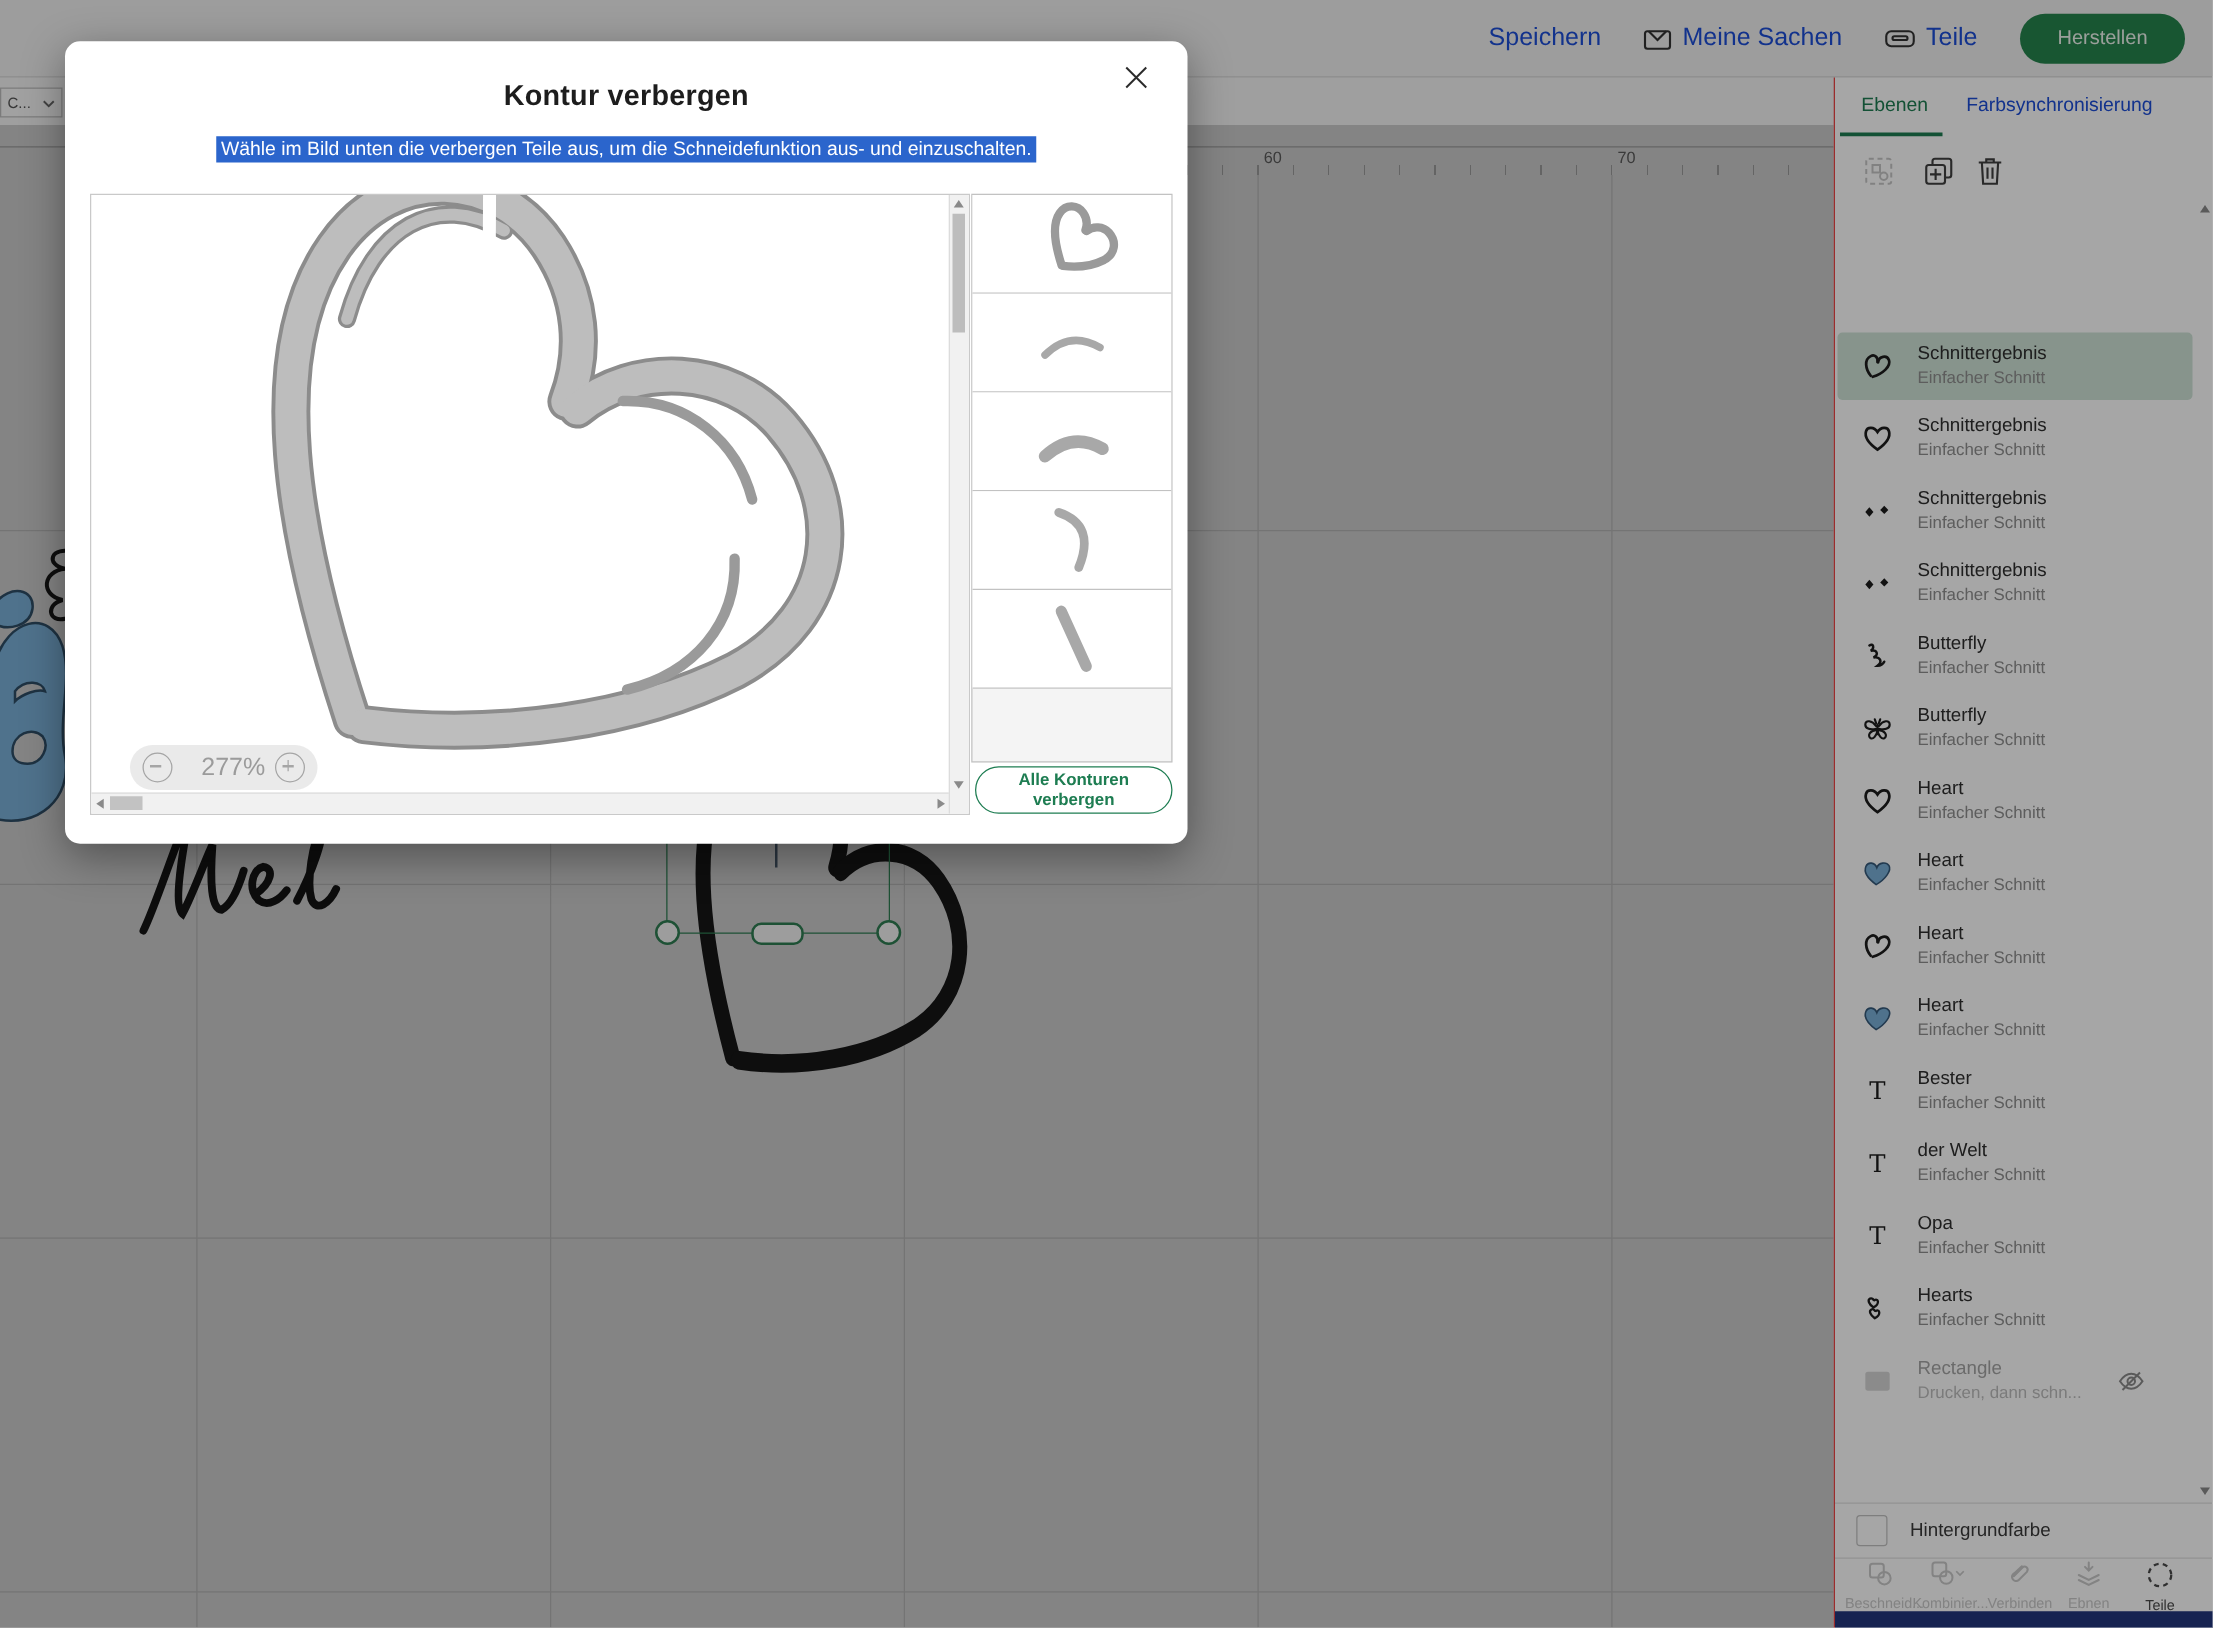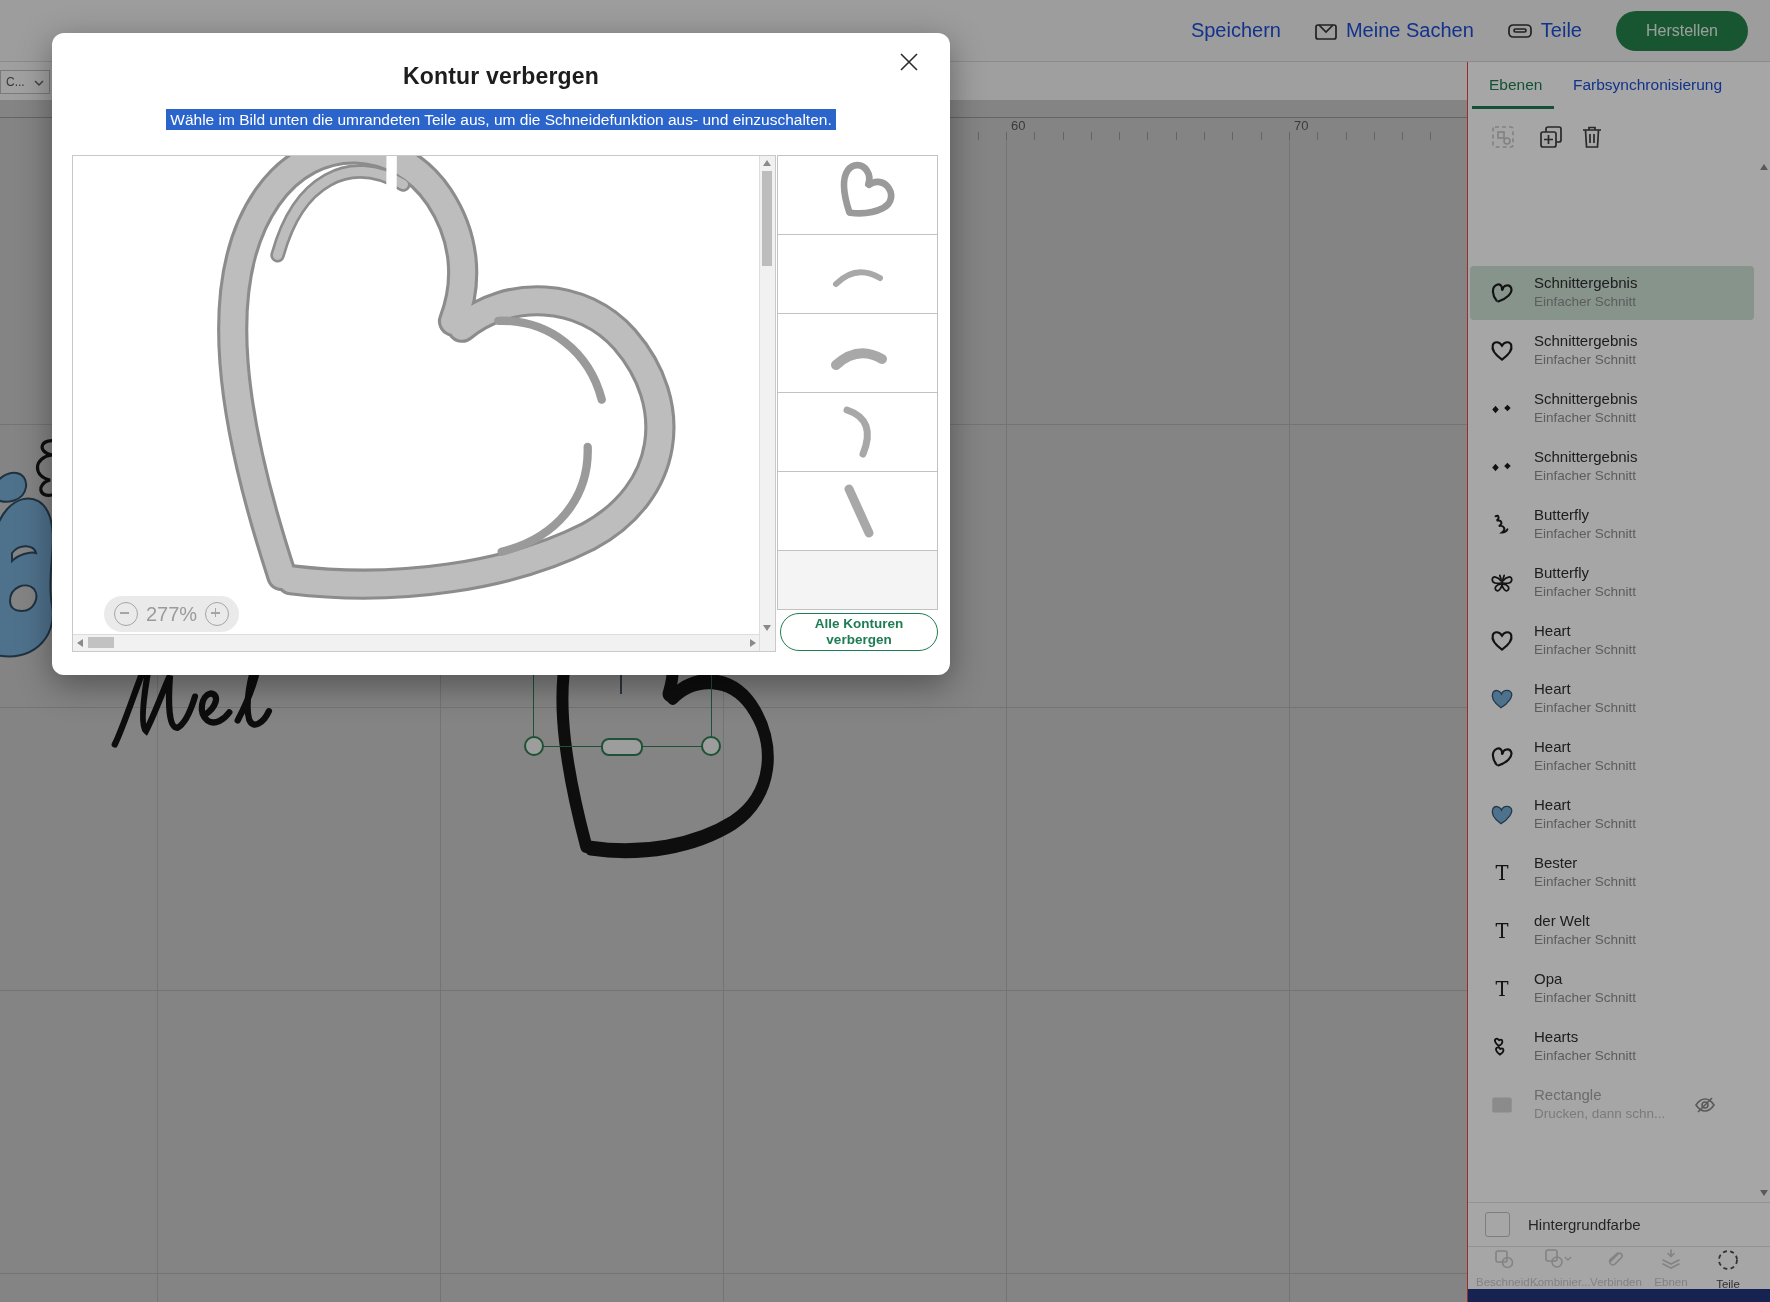--- a/index.html
+++ b/index.html
@@ -37,21 +37,21 @@
   #modal-title{position:absolute;left:0;top:30px;width:100%;text-align:center;font-size:23px;color:#1d1d1d;font-weight:700;letter-spacing:.2px;}
   #modal-instr{position:absolute;left:0;top:78px;width:100%;text-align:center;font-size:15.5px;}
   #modal-instr span{background:#2b65cc;color:#fff;padding:2px 4px;}
   
   #preview{position:absolute;left:20px;top:122px;width:704px;height:497px;border:1px solid #c9c9c9;background:#fff;box-sizing:border-box;overflow:hidden;}
   #zoom-pill{position:absolute;left:31px;top:440px;height:36px;display:flex;align-items:center;gap:8px;
     background:rgba(180,180,180,.28);border-radius:18px;padding:0 10px;}
   #zoom-pill .zbtn{width:22px;height:22px;border:1.5px solid #a5a5a5;border-radius:50%;position:relative;cursor:pointer;background:transparent;}
   #zoom-pill .zbtn:before{content:"";position:absolute;left:5px;top:9px;width:9px;height:1.6px;background:#a5a5a5;}
   #zoom-pill .zbtn.plus:after{content:"";position:absolute;left:8.7px;top:5.3px;width:1.6px;height:9px;background:#a5a5a5;}
-  #zoom-label{font-size:20px;color:#9b9b9b;}
+  #zoom-label{font-size:20px;color:#9b9b9b;margin-left:15px;}
   .hscroll{position:absolute;left:0;bottom:0;right:15px;height:16px;background:#f1f1f1;border-top:1px solid #dcdcdc;}
   .hscroll .thumb{position:absolute;left:15px;top:2px;width:26px;height:11px;background:#c2c2c2;}
   .vscroll{position:absolute;right:0;top:0;bottom:0;width:15px;background:#f1f1f1;border-left:1px solid #dcdcdc;}
   .vscroll .thumb{position:absolute;left:2px;top:15px;width:10px;height:95px;background:#bdbdbd;}
   .tri{width:0;height:0;position:absolute;}
   .tri.up{border-left:4px solid transparent;border-right:4px solid transparent;border-bottom:6px solid #8a8a8a;}
   .tri.down{border-left:4px solid transparent;border-right:4px solid transparent;border-top:6px solid #8a8a8a;}
   .tri.left{border-top:4px solid transparent;border-bottom:4px solid transparent;border-right:6px solid #8a8a8a;}
   .tri.right{border-top:4px solid transparent;border-bottom:4px solid transparent;border-left:6px solid #8a8a8a;}
   
@@ -181,21 +181,21 @@
 <div id="overlay"></div>
 
 <div id="modal">
   <div id="modal-close">
     <svg width="22" height="22" viewBox="0 0 22 22" stroke="#2b2b2b" stroke-width="1.6">
         <path d="M3 3 L19 19 M19 3 L3 19"></path>
       </svg>
   </div>
   <div id="modal-title">Kontur verbergen</div>
   <div id="modal-instr">
-    <span>Wähle im Bild unten die umrandeten Teile aus, um die Schneidefunktion aus- und einzuschalten.</span>
+    <span>Wähle im Bild unten die verbergen Teile aus, um die Schneidefunktion aus- und einzuschalten.</span>
   </div>
 
   <div id="preview">
     <svg width="700" height="480" viewBox="0 0 700 480">
       <g transform="translate(34,-26) scale(1.04)">
         <g transform="rotate(35 300 240)" fill="none" stroke-linecap="round">
 
           <path stroke="#8c8c8c" stroke-width="30" d="M300,470 C180,380 80,280 80,180 C80,100 150,60 215,85 C258,102 285,135 295,175"></path>
           <path stroke="#8c8c8c" stroke-width="30" d="M305,175 C320,120 380,80 440,95 C520,115 560,190 520,270 C480,345 400,420 310,468"></path>
           <path stroke="#8c8c8c" stroke-width="14" d="M120,220 C95,150 120,100 180,95"></path>

